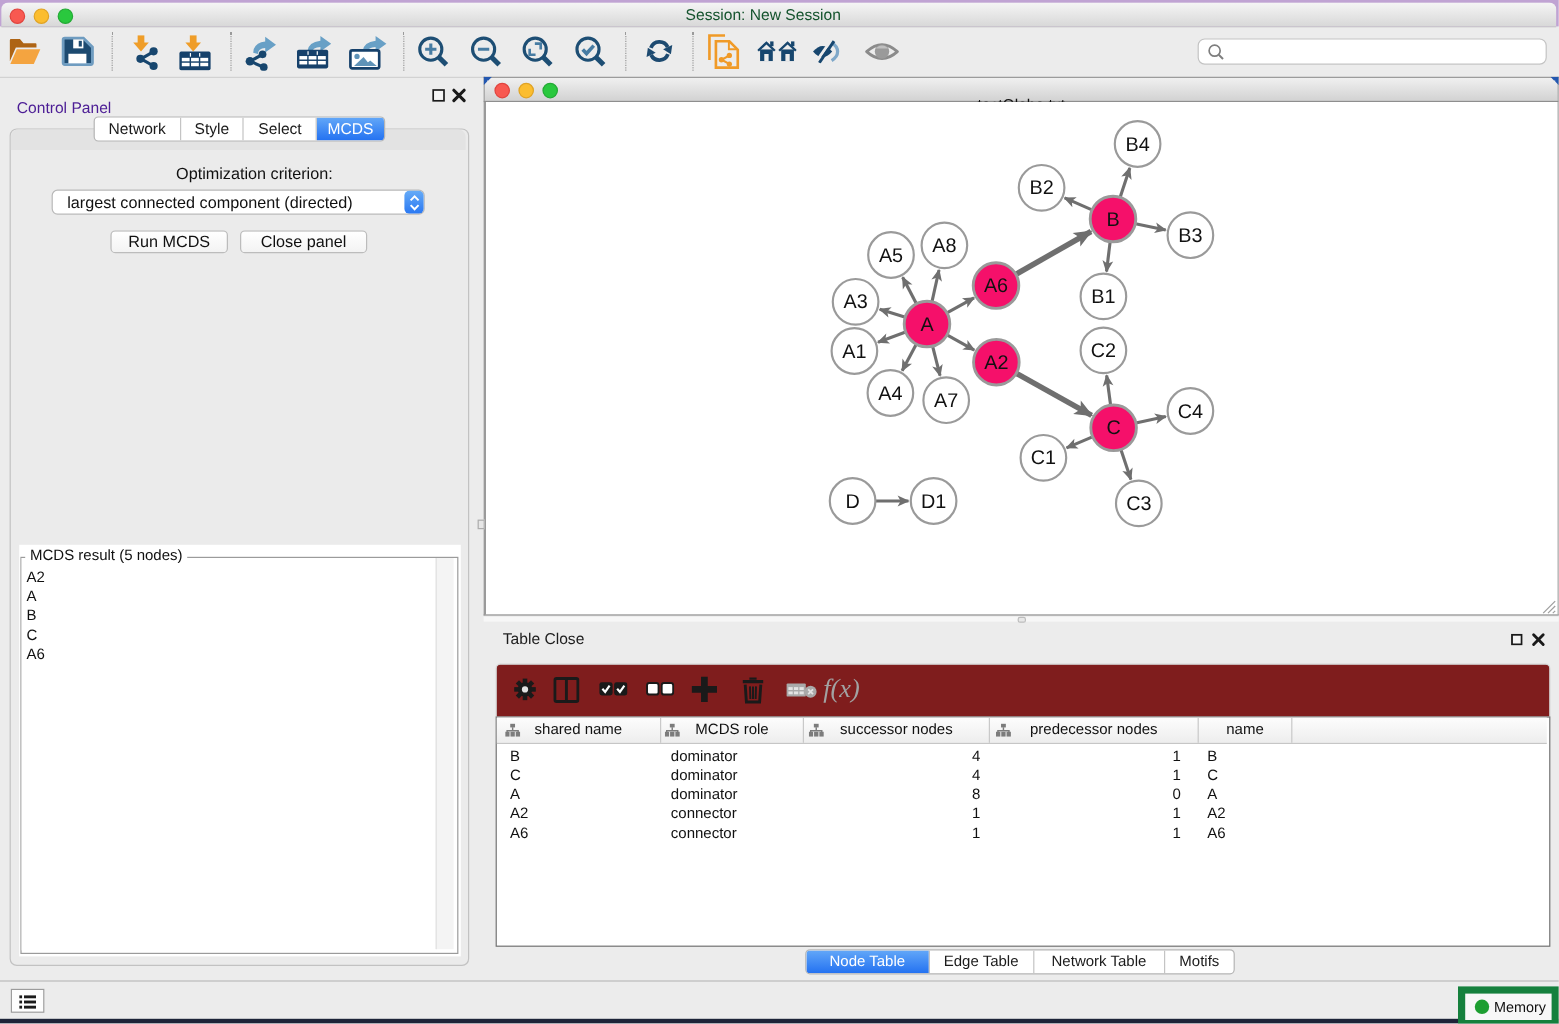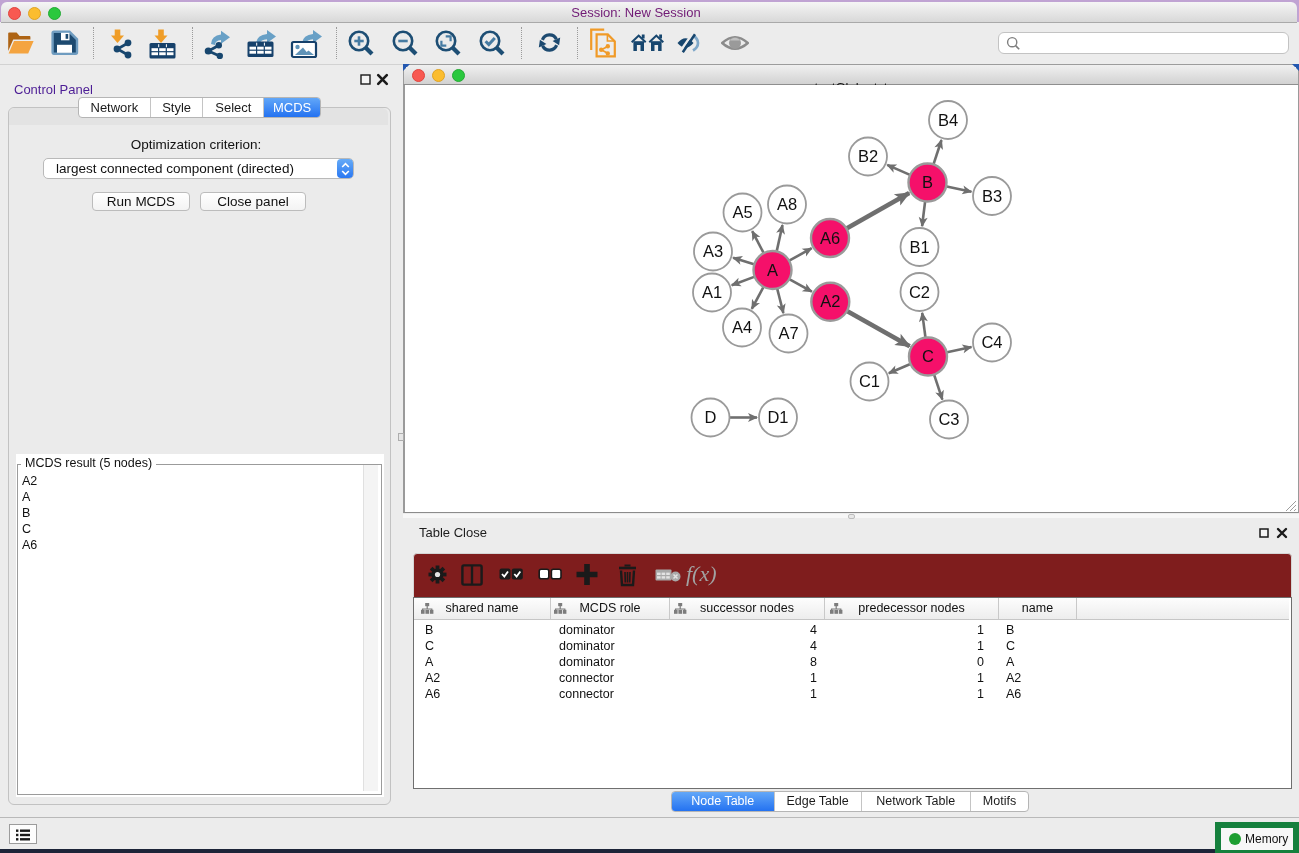--- a/index.html
+++ b/index.html
@@ -2,36 +2,36 @@
 <html><head><meta charset="utf-8">
 <style>
 html,body{margin:0;padding:0;}
 body{width:1299px;height:853px;position:relative;overflow:hidden;
  font-family:"Liberation Sans",sans-serif;background:#ececec;}
 .abs{position:absolute;}
 
 #deskTop{left:0;top:0;width:1299px;height:22px;background:#c0a3d3;}
 #titlebar{left:1px;top:2px;width:1296px;height:20px;border-radius:6px 6px 0 0;
  background:linear-gradient(#f5f5f5,#d8d8d8);border-bottom:1px solid #a9a9a9;}
-#title{left:0;top:5px;width:1272px;text-align:center;font-size:13px;color:#701a75;}
+#title{left:0;top:5px;width:1272px;text-align:center;font-size:13px;color:#14532d;}
 .tl{width:11px;height:11px;border-radius:50%;top:7px;}
 #toolbar{left:0;top:23px;width:1299px;height:41px;background:#ececec;border-bottom:1px solid #d2d2d2;}
 .vsep{top:27px;height:32px;width:0;border-left:1px dotted #9a9a9a;}
 #search{left:998px;top:32px;width:289px;height:20px;background:#fff;border:1px solid #c3c3c3;border-radius:6px;}
 
 #cpHead{left:14px;top:82px;font-size:13px;color:#4c1d95;}
 #cpBox{left:8px;top:107px;width:381px;height:696px;background:#ebebeb;border:1px solid #c2c2c2;border-radius:6px;}
 #cpBand{left:9px;top:108px;width:379px;height:17px;background:#e3e3e3;border-radius:6px 6px 0 0;}
 #cpWhite{left:15.5px;top:454px;width:368.5px;height:343px;background:#fff;}
 .seg{display:flex;height:19px;border:1px solid #b5b5b5;border-radius:4px;background:#fff;overflow:hidden;}
 .seg div{font-size:13px;color:#1b1b1b;text-align:center;line-height:19px;border-left:1px solid #c4c4c4;}
 .seg div:first-child{border-left:none;}
 .seg .sel{background:linear-gradient(#62a7f8,#2472f1);color:#fff;}
 #cpTabs{left:78px;top:97px;width:241px;}
-#optLabel{left:8px;top:137px;width:376px;text-align:center;font-size:13.5px;color:#111;}
+#optLabel{left:8px;top:137px;width:376px;text-align:center;font-size:13.5px;color:#111;padding-left:16px;}
 #combo{left:43px;top:158px;width:309px;height:19px;background:#fff;border:1px solid #b9b9b9;border-radius:5px;}
 #combo span{position:absolute;left:12px;top:2px;font-size:13.5px;color:#111;}
 #comboBtn{right:0px;top:0px;width:16.5px;height:19px;border-radius:4px;background:linear-gradient(#66abf7,#2a78f2);}
 .btn{background:linear-gradient(#ffffff,#f3f3f3);border:1px solid #bcbcbc;border-radius:4px;
  font-size:13.5px;color:#111;text-align:center;line-height:17px;height:17px;}
 #runBtn{left:92px;top:192px;width:96px;}
 #closeBtn{left:200px;top:192px;width:104px;}
 
 #grpBox{left:17px;top:463.5px;width:363px;height:329px;border:1px solid #9b9b9b;}
 #grpLabel{left:21px;top:456px;background:#fff;padding:0 4px;font-size:12.5px;color:#111;}

